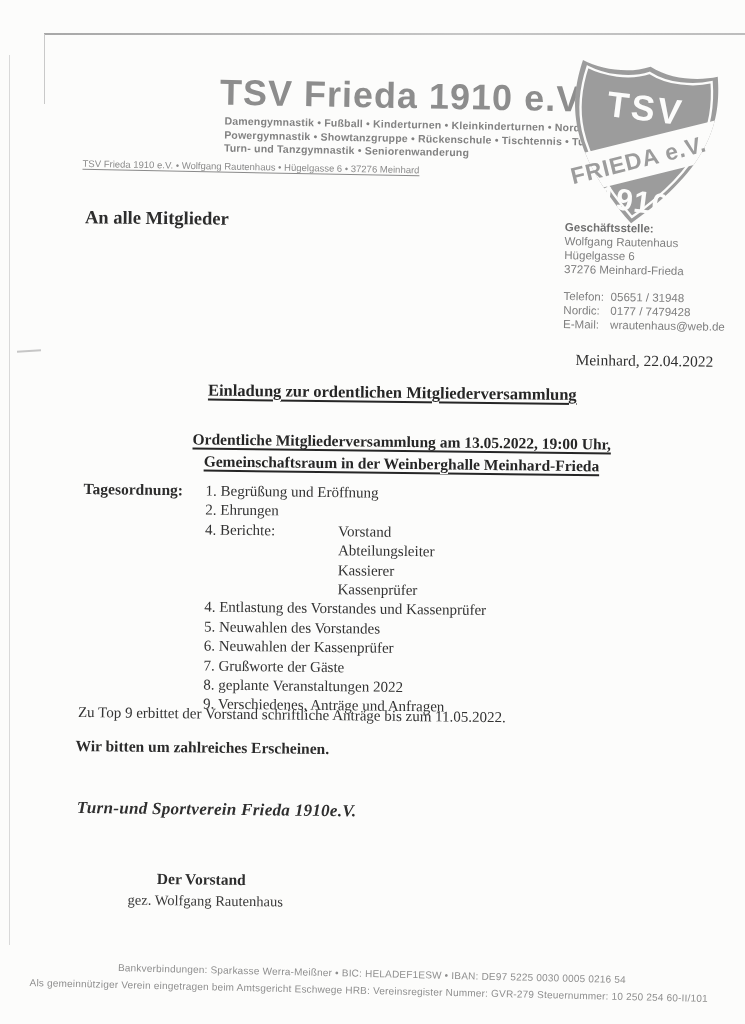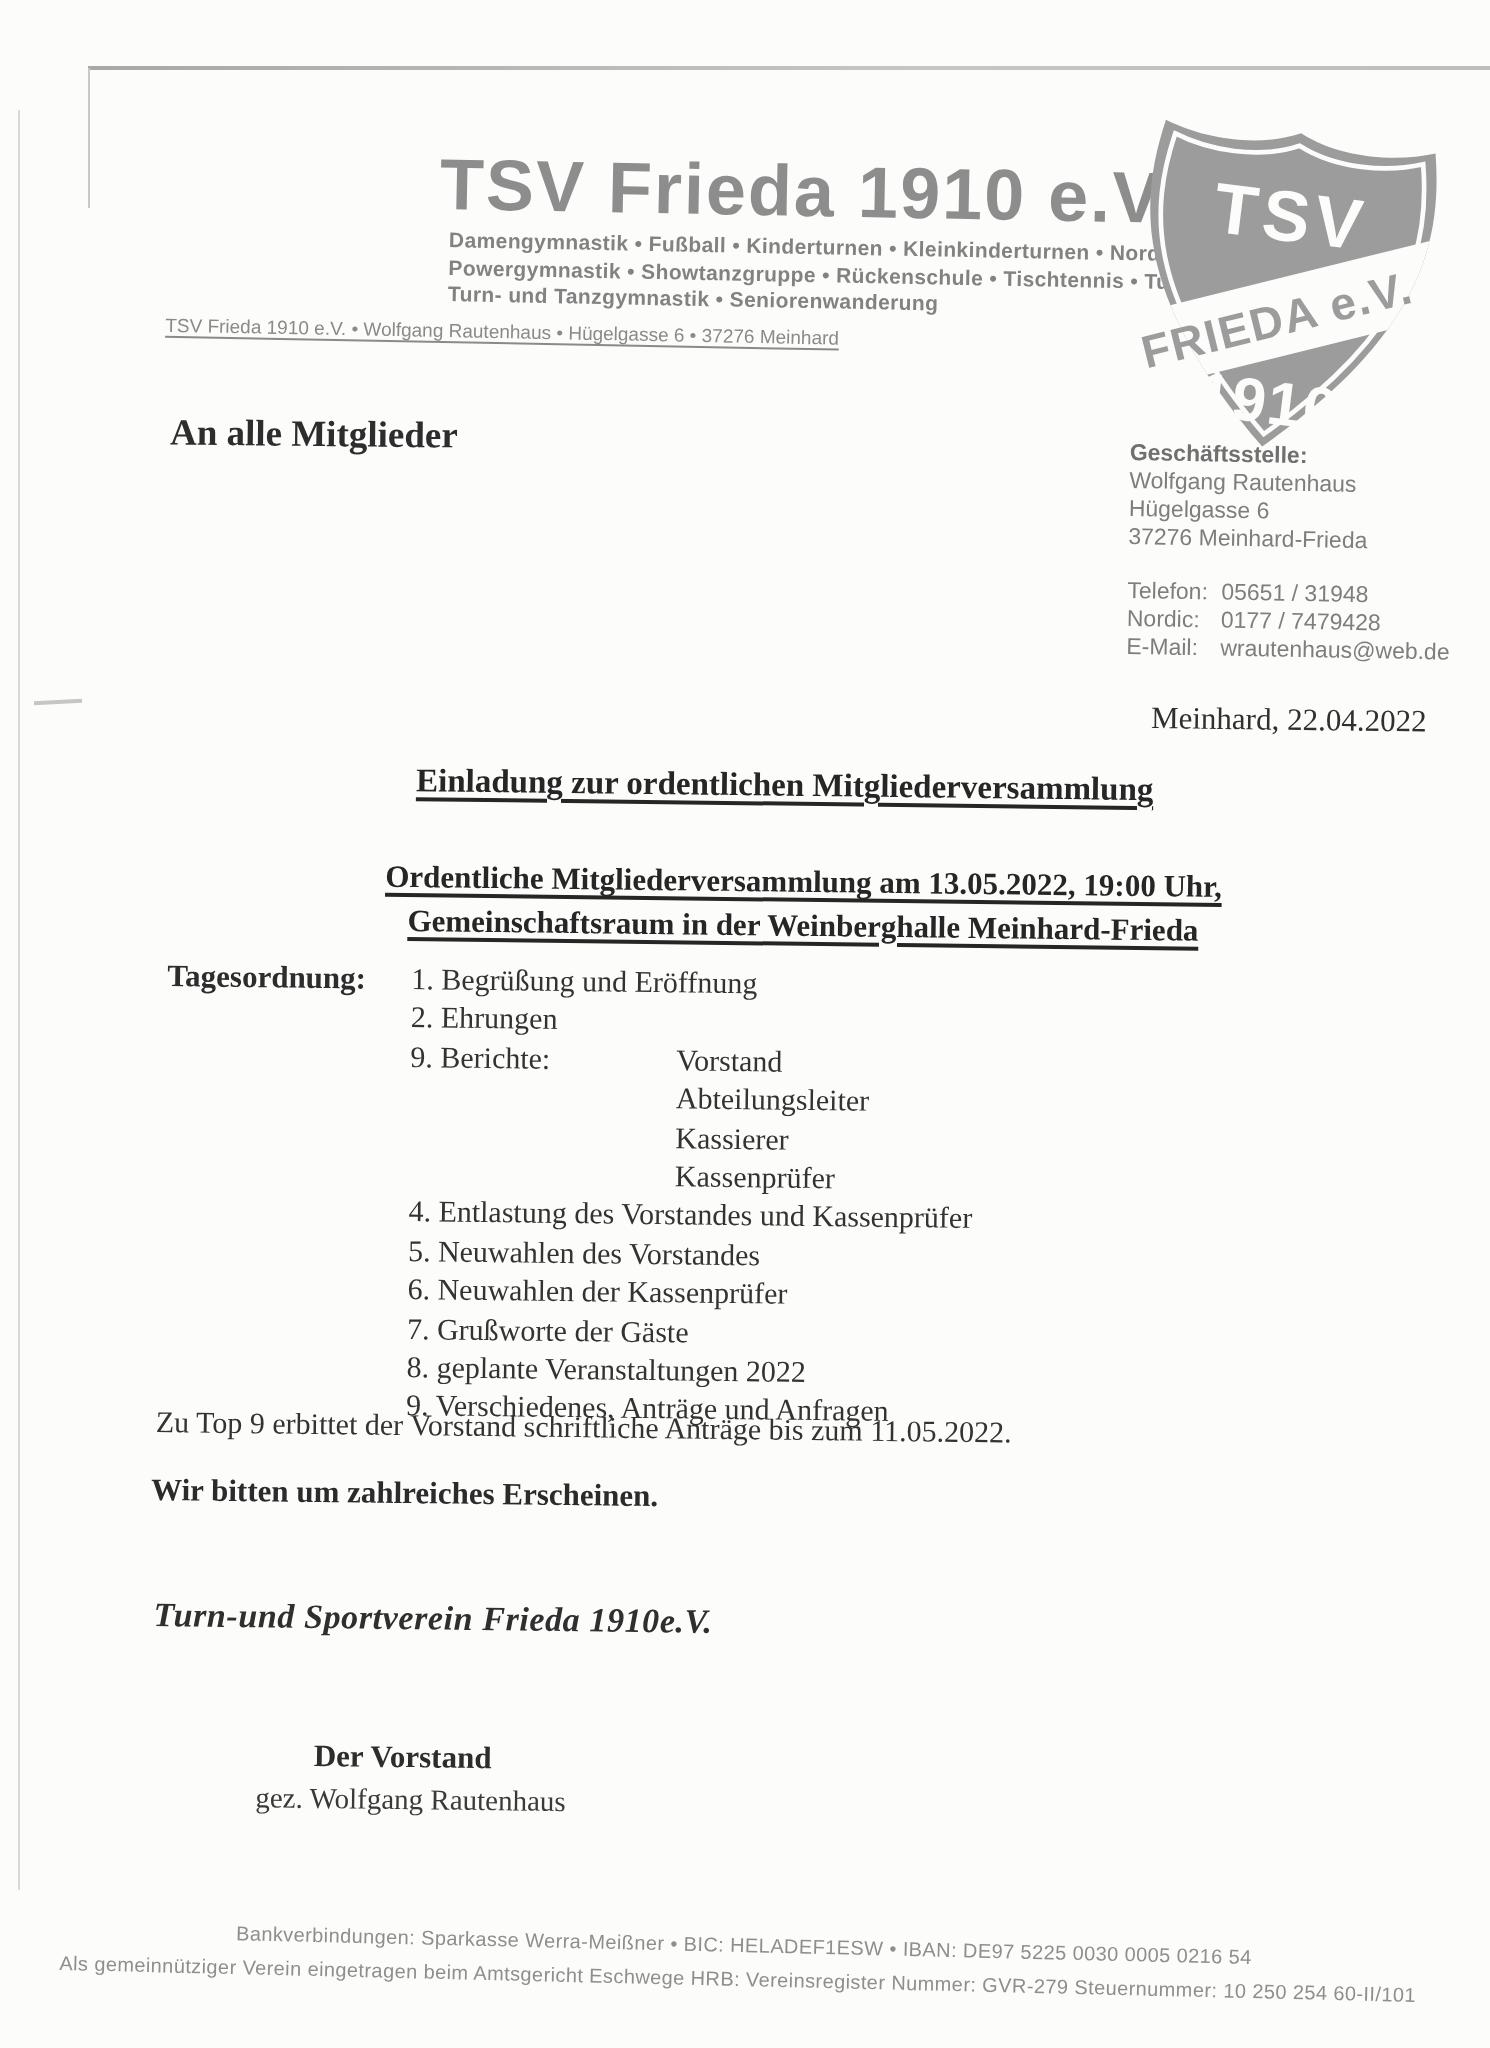--- a/index.html
+++ b/index.html
@@ -130,21 +130,21 @@
     <div class="meeting">
       <div><span class="underlined">Ordentliche Mitgliederversammlung am 13.05.2022, 19:00 Uhr,</span></div>
       <div><span class="underlined">Gemeinschaftsraum in der Weinberghalle Meinhard-Frieda</span></div>
     </div>
 
     <div class="agenda-label">Tagesordnung:</div>
     <div class="agenda-items">
       <div>1. Begrüßung und Eröffnung</div>
       <div>2. Ehrungen</div>
       <div class="row3">
-        <span>9. Berichte:</span>
+        <span>4. Berichte:</span>
         <span class="report-first">Vorstand</span>
       </div>
       <div class="report-line">Abteilungsleiter</div>
       <div class="report-line">Kassierer</div>
       <div class="report-line">Kassenprüfer</div>
       <div>4. Entlastung des Vorstandes und Kassenprüfer</div>
       <div>5. Neuwahlen des Vorstandes</div>
       <div>6. Neuwahlen der Kassenprüfer</div>
       <div>7. Grußworte der Gäste</div>
       <div>8. geplante Veranstaltungen 2022</div>

